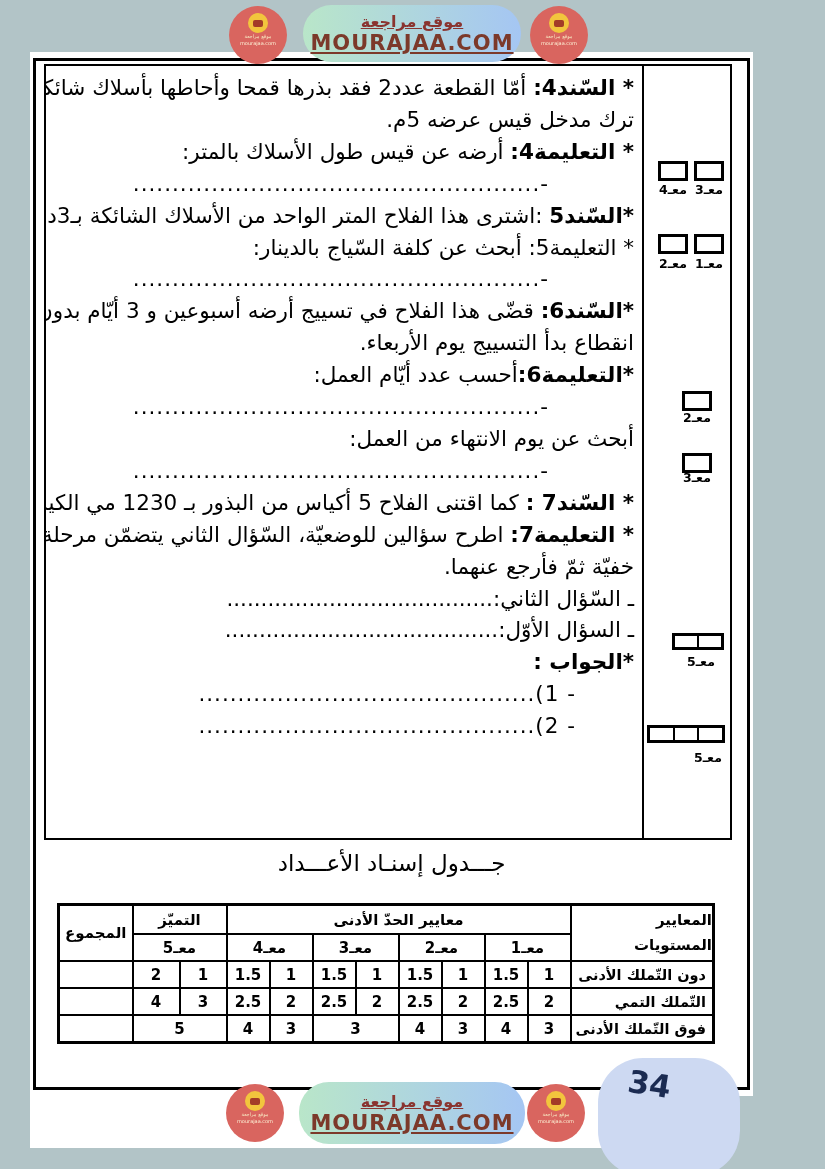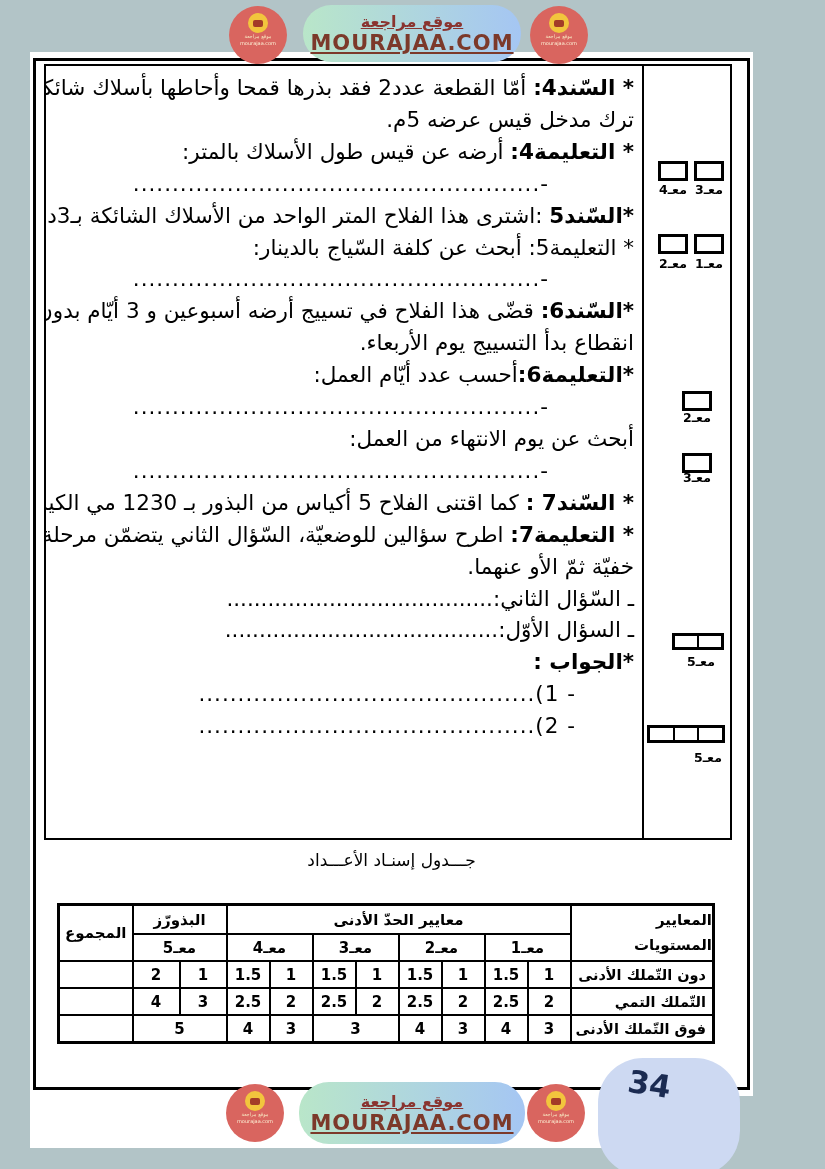--- a/index.html
+++ b/index.html
@@ -18,21 +18,21 @@
   .dotline{padding-left:0;padding-right:85px;letter-spacing:1px;}
   .ansline{padding-right:58px;letter-spacing:1px;}
   
   .marks-col{position:relative;width:88px;border-left:2px solid #000;box-sizing:border-box;}
   .mark-sq{position:absolute;width:30px;height:20px;border:3px solid #000;background:#fff;box-sizing:border-box;}
   .mark-strip{position:absolute;display:flex;border:3px solid #000;box-sizing:border-box;background:#fff;}
   .mark-strip .cell{flex:1;border-left:2px solid #000;}
   .mark-strip .cell:first-child{border-left:none;}
   .mark-lbl{position:absolute;width:44px;text-align:center;font-size:12.5px;font-weight:700;transform:translateX(-50%);}
   
-  .grade-title{position:absolute;left:0;top:789px;width:100%;text-align:center;font-size:17px;direction:rtl;}
+  .grade-title{position:absolute;left:0;top:789px;width:100%;text-align:center;font-size:23px;direction:rtl;}
   table.grade{position:absolute;left:21px;top:842px;border-collapse:collapse;border:3px solid #000;
               table-layout:fixed;direction:rtl;background:#fff;}
   table.grade td{border:2px solid #000;font-size:15px;font-weight:700;text-align:center;padding:0;overflow:hidden;}
   table.grade td.hdr{height:27px;}
   table.grade td.sub{height:25px;}
   table.grade td.body{height:25px;}
   table.grade td.rowlabel{text-align:right;padding-right:6px;font-size:14.5px;white-space:nowrap;}
   td.corner div{line-height:25px;text-align:right;}
   
   .pill{position:absolute;border-radius:30px;background:linear-gradient(90deg,#b9e6c9 0%,#a5c6f3 100%);
@@ -73,21 +73,21 @@
         <div class="ln">* التعليمة5: أبحث عن كلفة السّياج بالدينار:</div>
         <div class="ln dotline">-....................................................</div>
         <div class="ln"><b>*السّند6:</b><span> قضّى هذا الفلاح في تسييج أرضه أسبوعين و 3 أيّام بدون</span></div>
         <div class="ln">انقطاع بدأ التسييج يوم الأربعاء.</div>
         <div class="ln"><b>*التعليمة6:</b><span>أحسب عدد أيّام العمل:</span></div>
         <div class="ln dotline">-....................................................</div>
         <div class="ln">أبحث عن يوم الانتهاء من العمل:</div>
         <div class="ln dotline">-....................................................</div>
         <div class="ln"><b>* السّند7 :</b><span> كما اقتنى الفلاح 5 أكياس من البذور بـ 1230 مي الكيس</span></div>
         <div class="ln"><b>* التعليمة7:</b><span> اطرح سؤالين للوضعيّة، السّؤال الثاني يتضمّن مرحلة</span></div>
-        <div class="ln">خفيّة ثمّ الأو عنهما.</div>
+        <div class="ln">خفيّة ثمّ فأرجع عنهما.</div>
         <div class="ln">ـ السّؤال الثاني:.......................................</div>
         <div class="ln">ـ السؤال الأوّل:........................................</div>
         <div class="ln"><b>*الجواب :</b></div>
         <div class="ln ansline">- 1)...........................................</div>
         <div class="ln ansline">- 2)...........................................</div>
       </div>
 
       <div class="marks-col">
         <div class="mark-sq" style="left:14px;top:95px;"></div>
         <div class="mark-sq" style="left:50px;top:95px;"></div>
@@ -137,21 +137,21 @@
           <col style="width:47px;">
         <col style="width:74px;">
       </colgroup>
       <tbody>
           <tr>
         <td class="hdr corner" rowspan="2">
           <div>المعايير</div>
           <div>المستويات</div>
         </td>
         <td class="hdr" colspan="8">معايير الحدّ الأدنى</td>
-        <td class="hdr" colspan="2">البذورّز</td>
+        <td class="hdr" colspan="2">التميّز</td>
         <td class="hdr" rowspan="2">المجموع</td>
       </tr>
       <tr>
         <td class="sub" colspan="2">معـ1</td>
         <td class="sub" colspan="2">معـ2</td>
         <td class="sub" colspan="2">معـ3</td>
         <td class="sub" colspan="2">معـ4</td>
         <td class="sub" colspan="2">معـ5</td>
       </tr>
       <tr>

